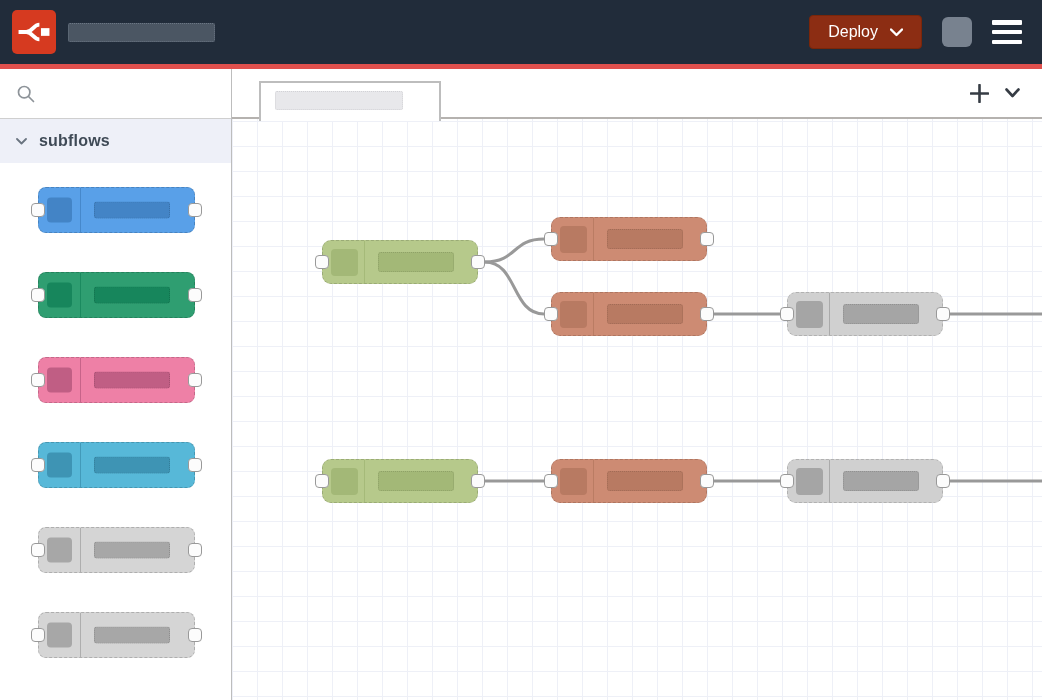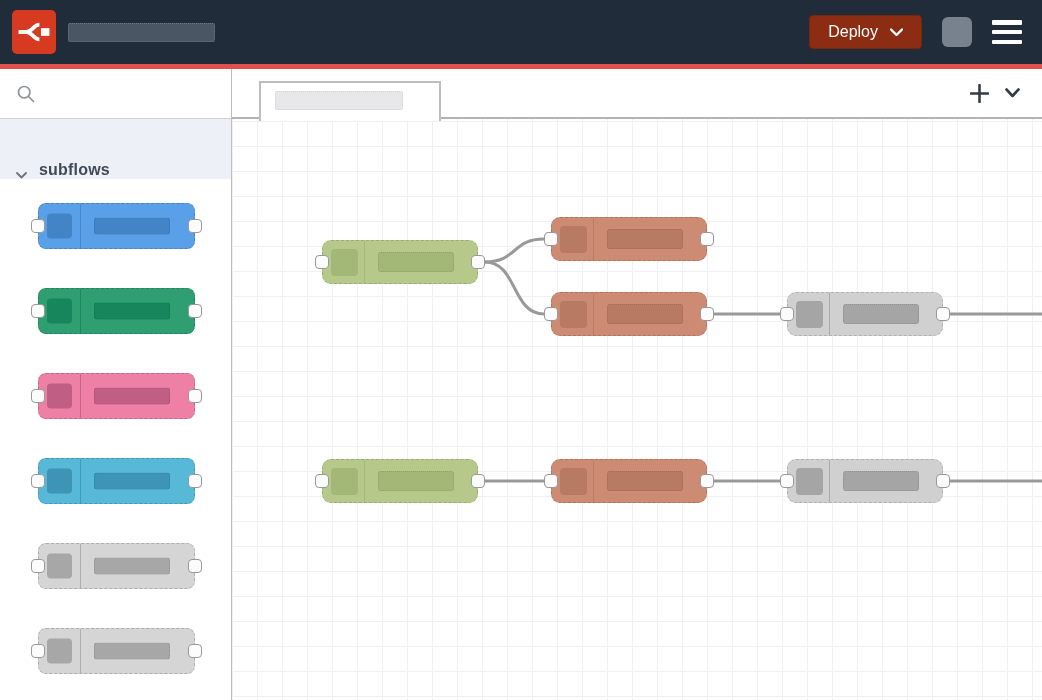--- a/index.html
+++ b/index.html
@@ -20,21 +20,21 @@
   .hamburger { width:30px; height:24px; display:flex; flex-direction:column; justify-content:space-between; cursor:pointer; }
   .hamburger span { display:block; height:4.5px; background:#fff; border-radius:1px; }
   .accent-line { height:5px; background:#e0504d; }
 
   
   .main { display:flex; height:631px; }
 
   
   .sidebar { width:232px; height:100%; background:#fff; border-right:1px solid #bdbdbd; flex:0 0 232px; }
   .search-row { height:50px; border-bottom:1px solid #cfcfcf; display:flex; align-items:center; padding-left:17px; cursor:text; }
-  .cat-header { height:60px; background:#eef0f8; display:flex; align-items:flex-end; gap:12px; padding-left:16px; cursor:pointer; }
+  .cat-header { height:44px; background:#eef0f8; display:flex; align-items:center; gap:12px; padding-left:16px; cursor:pointer; }
   .cat-header .label { font-size:16px; font-weight:600; color:#3f4a56; letter-spacing:.2px; }
   .palette-list { padding-top:24px; }
   .pnode { position:relative; width:157px; height:46px; margin:0 0 39px 38px; border-radius:8px;
            background:var(--fill); border:1px dashed rgba(0,0,0,.18); cursor:grab; }
   .pnode .nicon { position:absolute; left:8px; top:50%; transform:translateY(-50%); width:25px; height:25px;
                   background:var(--accent); border-radius:4px; }
   .pnode .ndivider { position:absolute; left:41px; top:0; bottom:0; width:1px; background:var(--accent); opacity:.85; }
   .pnode .nlabel { position:absolute; left:55px; top:50%; transform:translateY(-50%); width:76px; height:17px;
                    background:var(--accent); border-radius:3px; border:1px dotted rgba(0,0,0,.15); }
 

